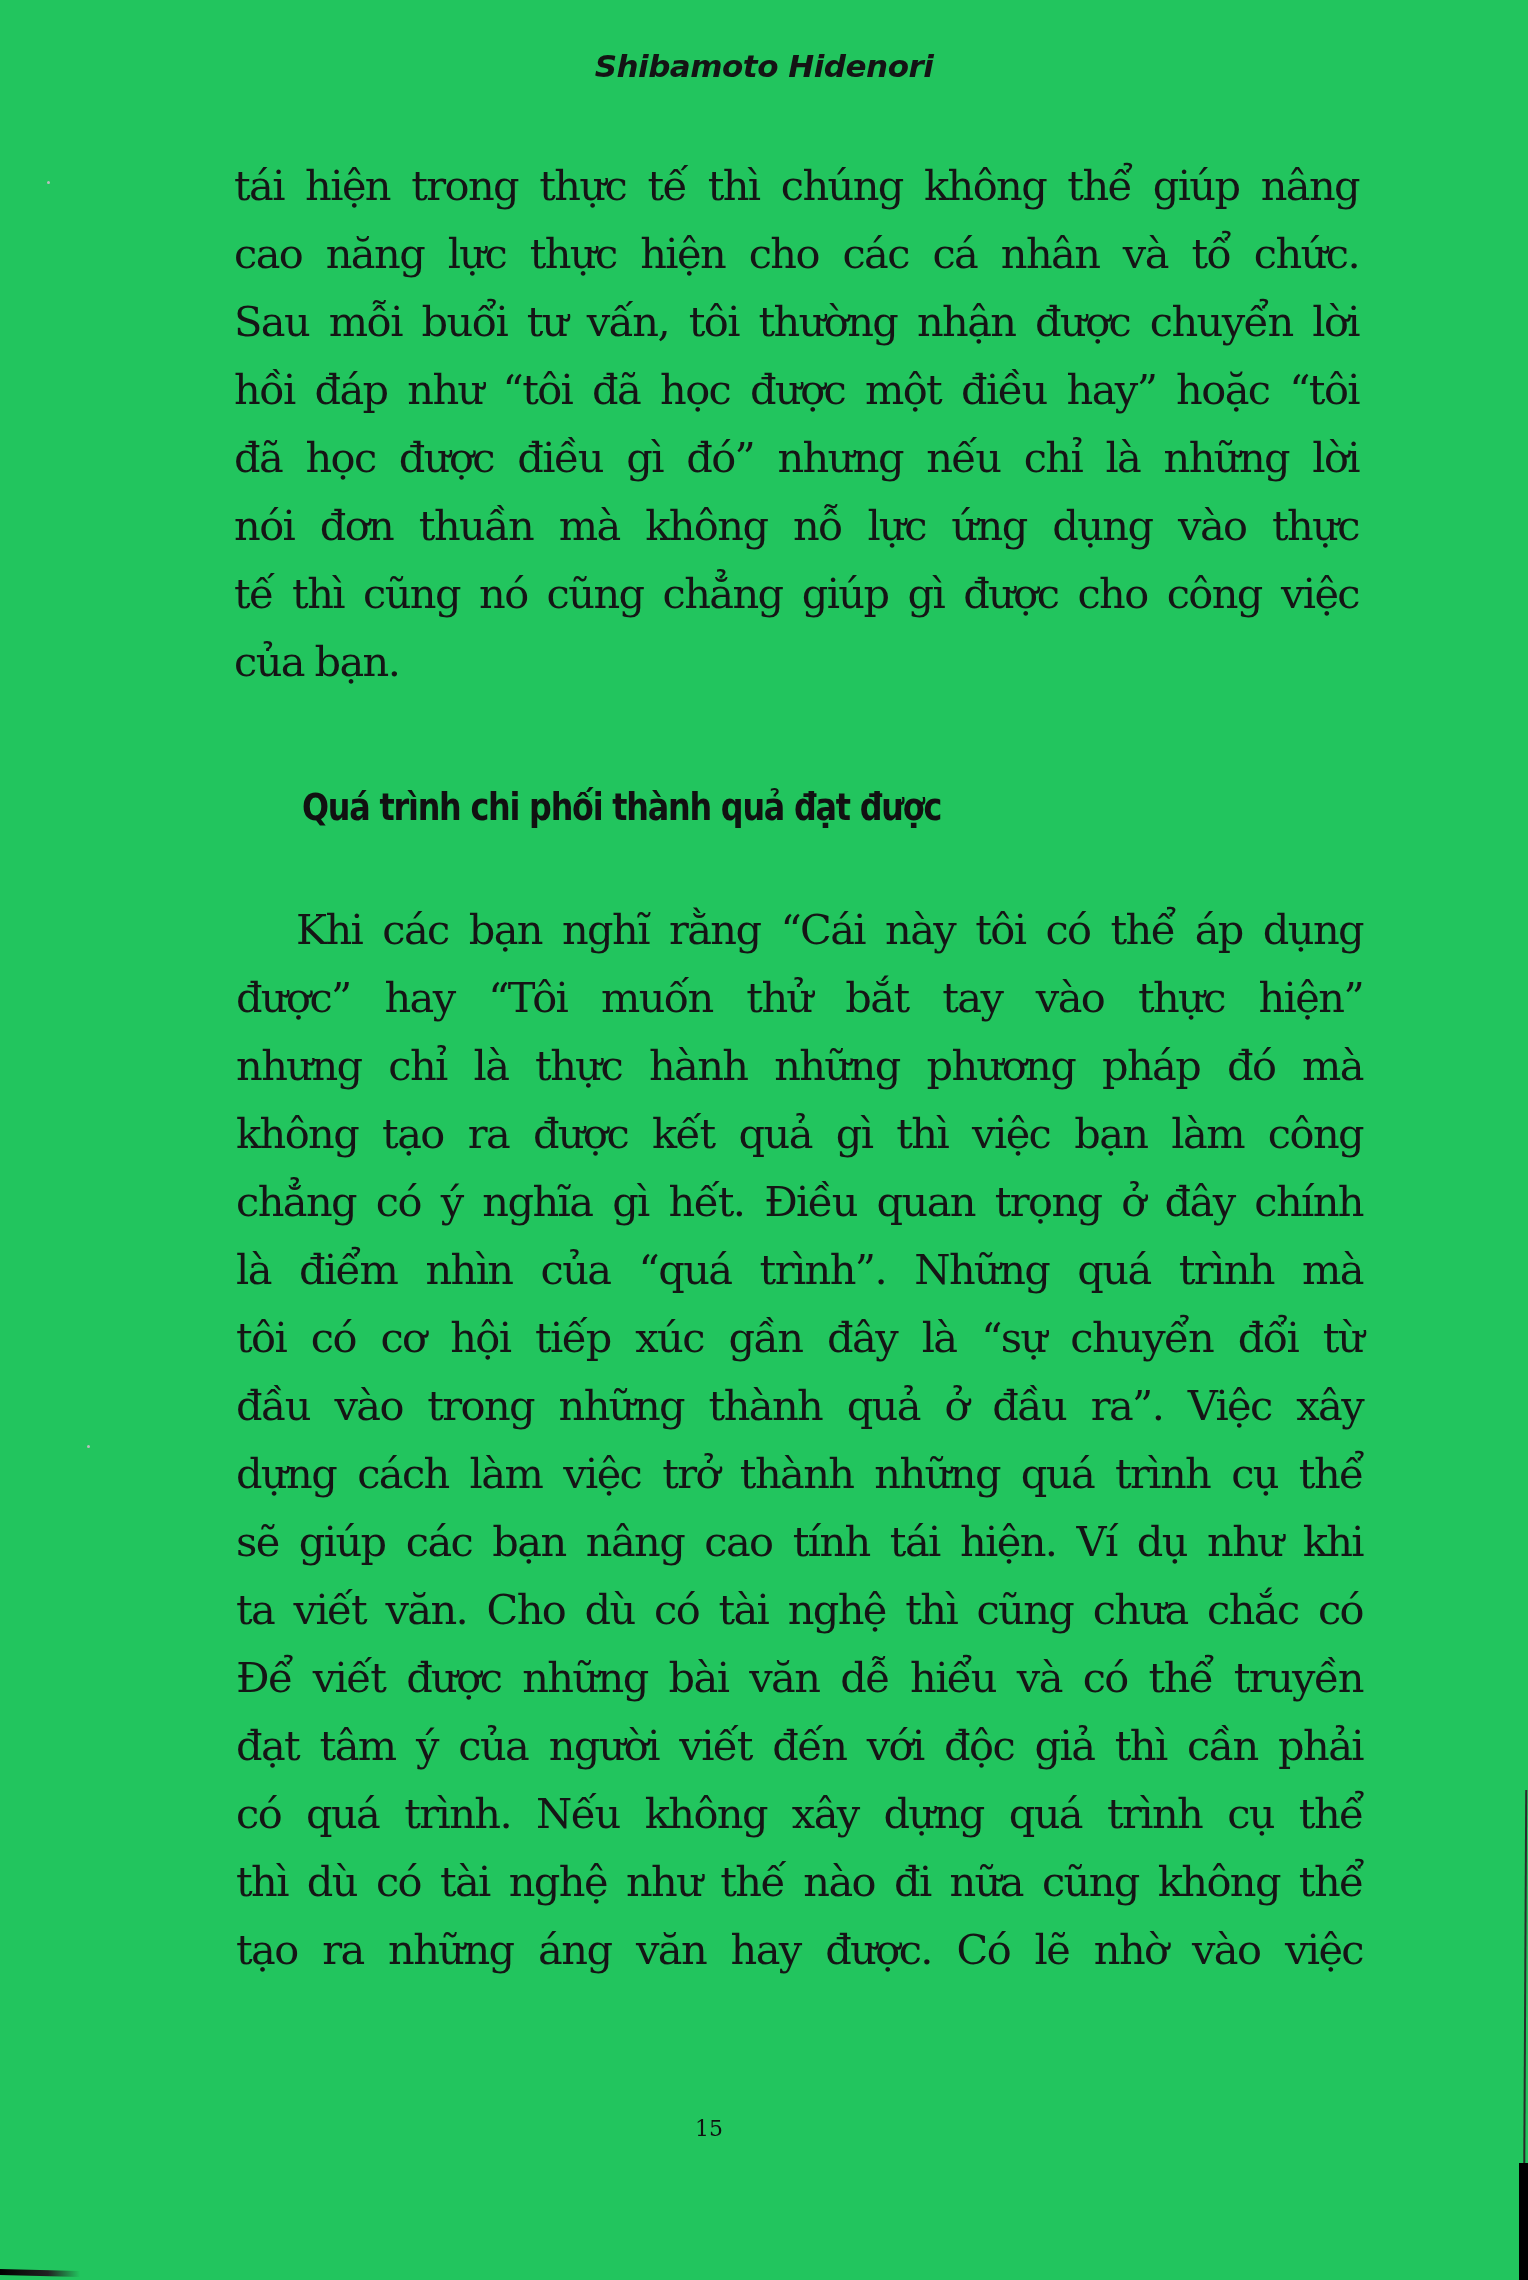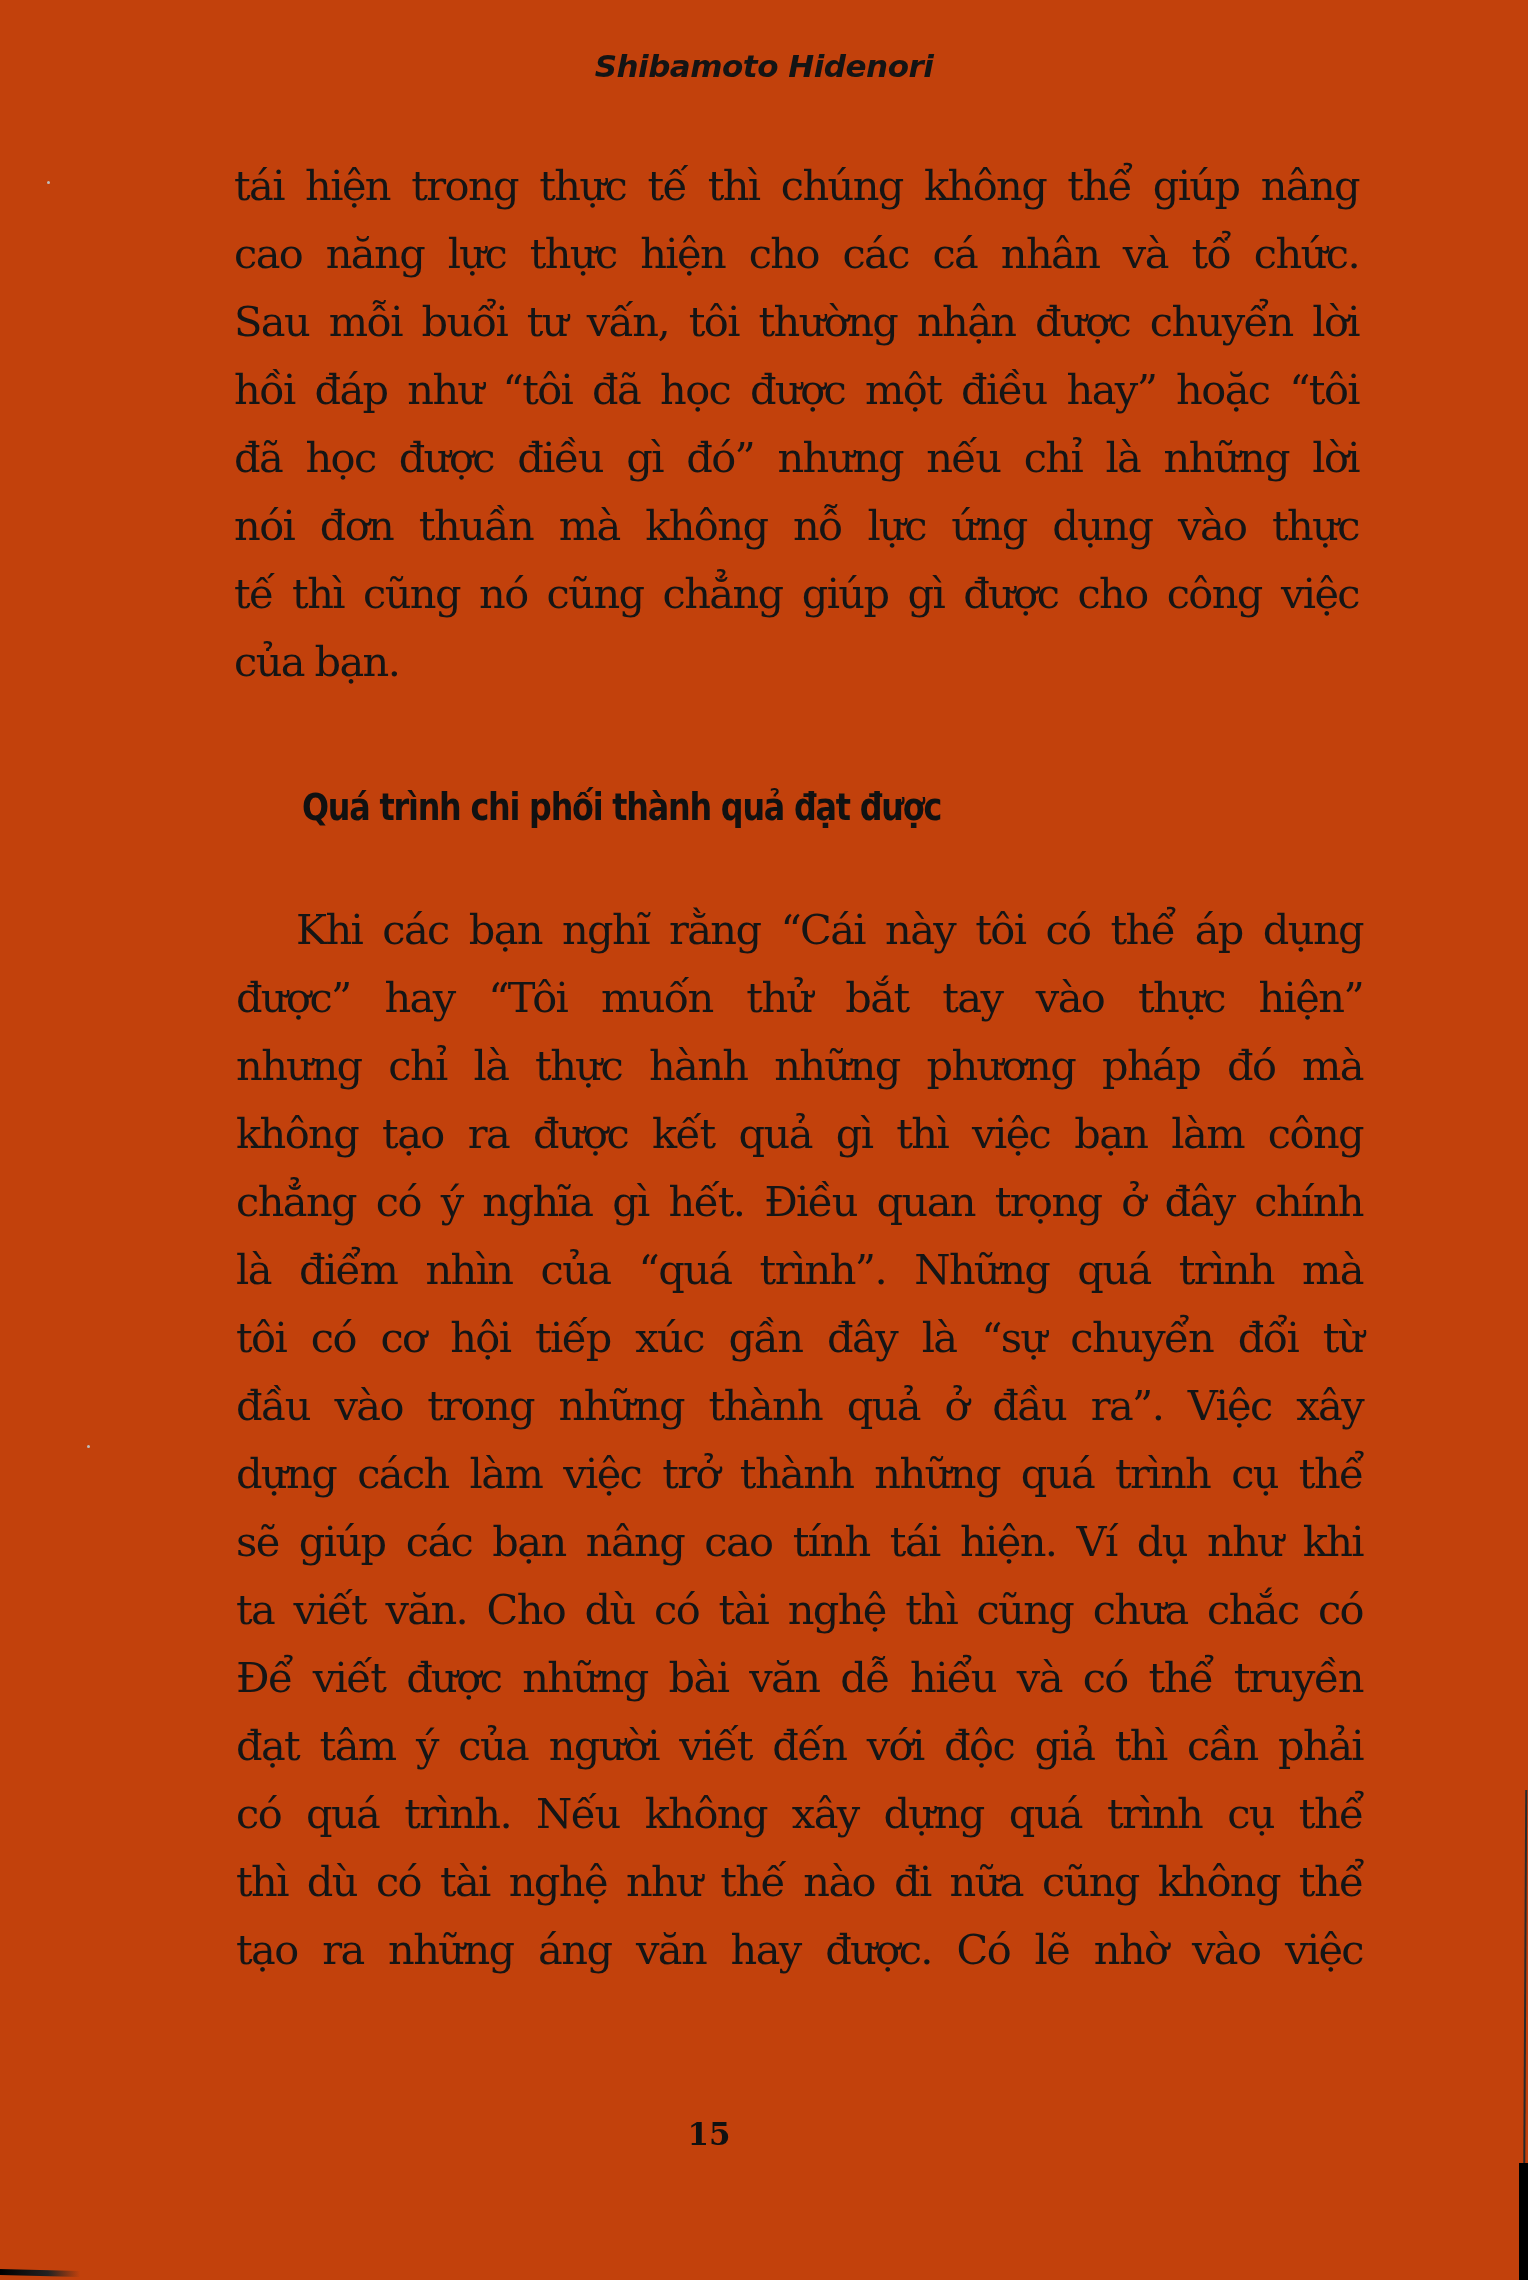--- a/index.html
+++ b/index.html
@@ -12,21 +12,21 @@
       background: #ffffff;
       position: relative;
       overflow: hidden;
       color: #111111;
     }
     .page {
       position: absolute;
       left: 0; top: 0;
       width: 1528px;
       height: 2280px;
-      background: #c2410c;
+      background: #22c55e;
     }
     .running-header {
       position: absolute;
       top: 48px;
       left: 0;
       width: 1528px;
       text-align: center;
       font-family: "DejaVu Sans", sans-serif;
       font-style: italic;
       font-weight: bold;
@@ -73,22 +73,22 @@
       color: #111111;
       white-space: nowrap;
     }
     .page-number {
       position: absolute;
       top: 2116px;
       left: 0;
       width: 1418px;
       text-align: center;
       font-family: "DejaVu Serif", serif;
-      font-weight: bold;
-      font-size: 31px;
+      font-weight: normal;
+      font-size: 22px;
       color: #111111;
     }
     .margin-speck {
       position: absolute;
       width: 3px; height: 3px;
       background: #bdbdbd;
       border-radius: 50%;
     }
     .edge-line-right {
       position: absolute;

